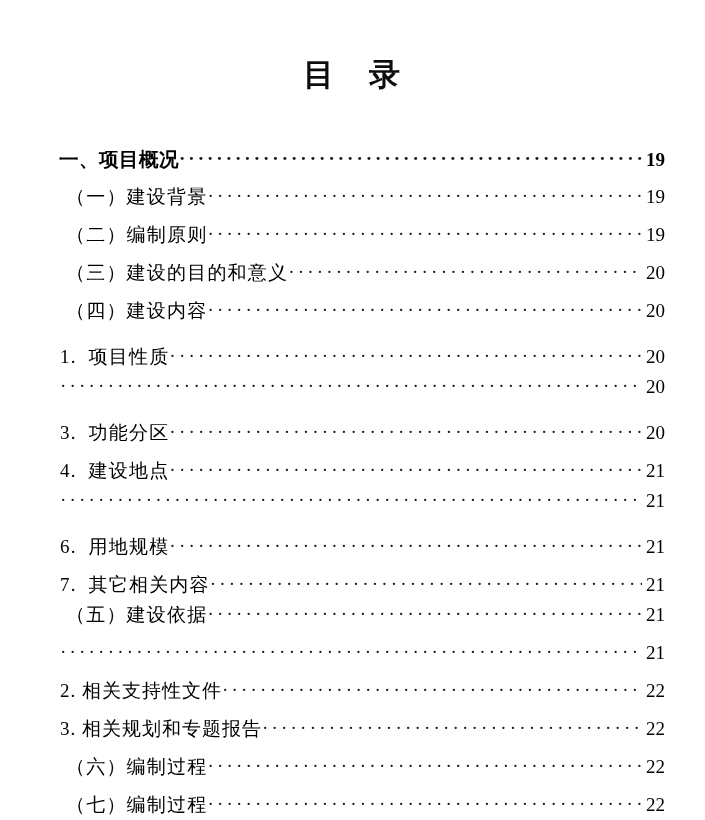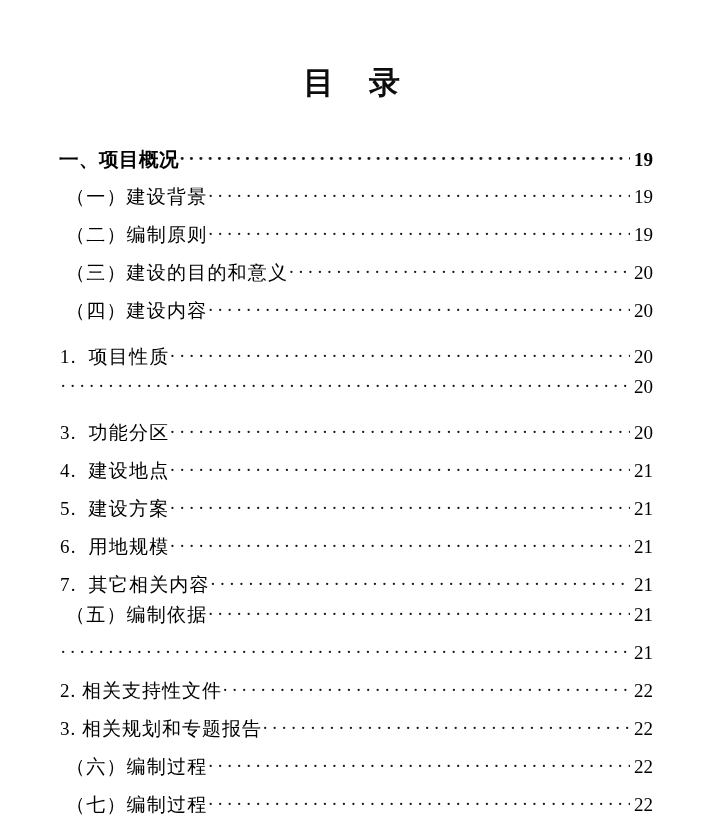--- a/index.html
+++ b/index.html
@@ -23,21 +23,21 @@
     top: 0;
     width: 705px;
     height: 820px;
     background: #ffffff;
   }
 
   
   .toc-title {
     position: absolute;
     left: 0;
-    top: 61px;
+    top: 53px;
     width: 705px;
     text-align: center;
     font-family: "Liberation Sans", "DejaVu Sans", sans-serif;
     font-size: 31px;
     font-weight: 700;
     letter-spacing: 0.06em;
     line-height: 44px;
     color: #0d0d0d;
     white-space: pre;
   }
@@ -49,21 +49,21 @@
     top: 140px;
     width: 705px;
   }
 
   .toc-entry {
     position: relative;
     display: flex;
     align-items: baseline;
     height: 38px;
     box-sizing: border-box;
-    padding-right: 52px;   
+    padding-right: 40px;   
     font-size: 19px;
     line-height: 38px;
     white-space: nowrap;
     justify-content: space-between;
   }
 
   
   .entry-label {
     flex: 0 0 auto;
     white-space: pre;
@@ -191,36 +191,35 @@
         <span class="entry-label">3.  功能分区</span>
         <span class="entry-dots"></span>
         <span class="entry-page">20</span>
       </div>
       <div class="toc-entry lvl-n3">
         <span class="entry-label">4.  建设地点</span>
         <span class="entry-dots"></span>
         <span class="entry-page">21</span>
       </div>
       <div class="toc-entry lvl-n3">
-        <span class="entry-label">5.  建设方案</span>
         <span class="entry-dots"></span>
         <span class="entry-page">21</span>
       </div>
       <div class="toc-entry lvl-n3">
         <span class="entry-label">6.  用地规模</span>
         <span class="entry-dots"></span>
         <span class="entry-page">21</span>
       </div>
       <div class="toc-entry lvl-n3">
         <span class="entry-label">7.  其它相关内容</span>
         <span class="entry-dots"></span>
         <span class="entry-page">21</span>
       </div>
       <div class="toc-entry lvl-p2">
-        <span class="entry-label">（五）编制依据</span>
+        <span class="entry-label">（五）建设依据</span>
         <span class="entry-dots"></span>
         <span class="entry-page">21</span>
       </div>
       <div class="toc-entry lvl-n3">
         <span class="entry-dots"></span>
         <span class="entry-page">21</span>
       </div>
       <div class="toc-entry lvl-n3t">
         <span class="entry-label">2. 相关支持性文件</span>
         <span class="entry-dots"></span>

